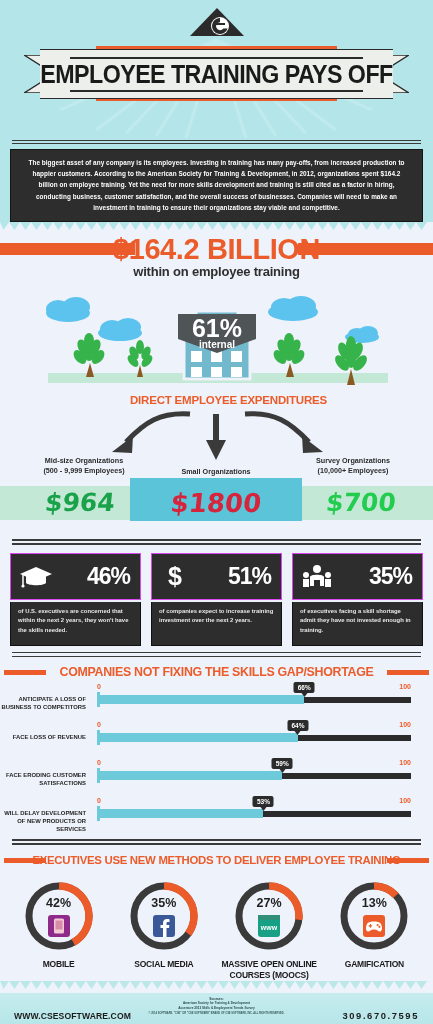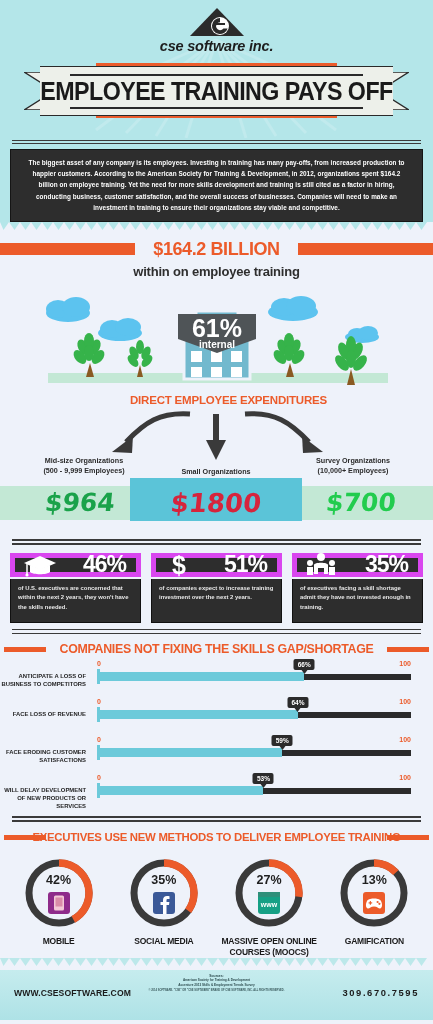--- a/index.html
+++ b/index.html
@@ -78,21 +78,21 @@
   
   .billion-sec { background:#eef2fa; position:relative; }
   .billion-bar { position:relative; height:30px; }
   .billion-bar .lbar, .billion-bar .rbar {
     position:absolute; top:9px; height:12px; background:#ec5b2a;
   }
   .billion-bar .lbar { left:0; width:135px; }
   .billion-bar .rbar { right:0; width:135px; }
   .billion-title {
     position:absolute; left:0; right:0; top:0; text-align:center;
-    font-size:18px; font-weight:bold; color:#ec5b2a; letter-spacing:-0.4px;
+    font-size:29px; font-weight:bold; color:#ec5b2a; letter-spacing:-0.4px;
     line-height:30px;
   }
   .billion-sub {
     text-align:center; font-size:13px; font-weight:bold; color:#2e2e2e;
     margin-top:0px; letter-spacing:-0.2px;
   }
   .scene { position:relative; height:105px; margin-top:6px; }
 
   
   .exp-sec { position:relative; background:#eef2fa; height:145px; }
@@ -108,21 +108,21 @@
   .banner-notch-r { position:absolute; left:290px; top:88px; width:0;height:0; border-top:10px solid #3a9fb5; border-right:12px solid transparent;}
 
   
   .stats-sec { background:#eef2fa; padding-top:4px; position:relative; }
   .rule2 { margin:0 12px; }
   .rule2 .l { height:1.6px; background:#3a3a3a; }
   .rule2 .l2 { height:1.6px; background:#3a3a3a; margin-top:2.5px; }
   .stat-row { display:flex; justify-content:space-between; padding:8px 10px 0 10px; }
   .stat-card { width:131px; }
   .stat-top {
-    background:#2d2d2d; height:24px; border:5px solid #d946ef;
+    background:#2d2d2d; height:47px; border:1px solid #d946ef;
     display:flex; align-items:center; justify-content:space-between;
     padding:0 10px 0 8px;
   }
   .stat-pct { color:#fff; font-size:23px; font-weight:bold; letter-spacing:-1px; }
   .stat-bottom {
     background:#2d2d2d; border:1px solid #111; border-top:0;
     margin-top:2px; padding:5px 7px 6px 7px; min-height:44px;
   }
   .stat-bottom p { color:#e8e8e8; font-size:5.9px; line-height:9.5px; font-weight:bold; }
 
@@ -223,21 +223,20 @@
       </g>
     </svg>
 
     <div class="logo-wrap">
       <svg class="logo-tri" width="56" height="30" viewBox="0 0 56 30">
         <path d="M28 1 L55 29 L1 29 Z" fill="#2b2b2b"></path>
         <circle cx="31" cy="19" r="9" fill="#ffffff"></circle>
         <path d="M31 11 a8 8 0 1 0 7.6 10.4 l-4.2 0 a4 4 0 1 1 -3.4 -6.2 z" fill="#2b2b2b"></path>
         <path d="M27 16 l9 0 l0 2 l-9 0 z" fill="#2b2b2b"></path>
       </svg>
-      <div class="logo-text">cse software inc.</div>
     </div>
 
     <div class="ribbon-zone">
       <div class="orange-frame"></div>
       <svg class="ribbon-tails" viewBox="0 0 385 38">
         <path d="M0 0 L30 19 L0 38 L40 38 L40 0 Z" fill="#edf0ea" stroke="#2a2a2a" stroke-width="1.4"></path>
         <path d="M385 0 L355 19 L385 38 L345 38 L345 0 Z" fill="#edf0ea" stroke="#2a2a2a" stroke-width="1.4"></path>
       </svg>
       <div class="ribbon-main"></div>
       <div class="ribbon-rule" style="top:13px"></div>

